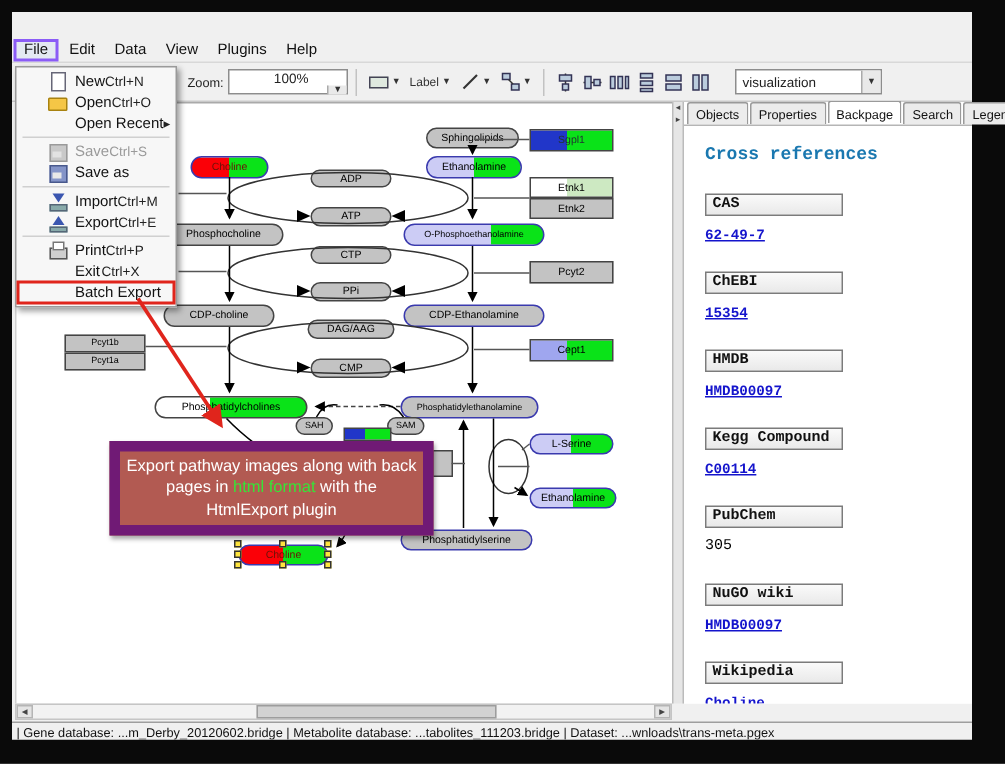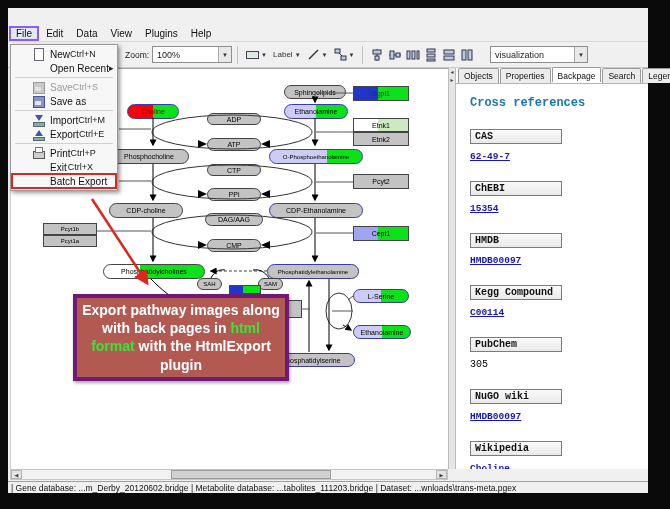--- a/index.html
+++ b/index.html
@@ -16,21 +16,21 @@
   #menubar{position:absolute;left:0;top:18px;width:640px;height:16px;background:#f0f0f0;
            display:flex;align-items:center;font-size:10px;color:#111;border-bottom:1px solid #d8d8d8;}
   .menu-item{padding:1px 6px;margin-left:1px;}
   .menu-item.active{border:2px solid #8b5cf6;background:#e3e9f2;padding:0 5px;}
   
   #toolbar{position:absolute;left:0;top:34px;width:640px;height:26px;background:#f0f0f0;
            border-bottom:1px solid #c9c9c9;display:flex;align-items:center;font-size:9px;color:#222;}
   #zoom-label{margin-left:117px;font-size:8.5px;}
   .combo{height:17px;background:#fff;border:1px solid #8d8d8d;display:flex;align-items:center;
          font-size:9px;padding-left:4px;position:relative;}
-  #zoom-combo{width:80px;margin-left:3px;}
+  #zoom-combo{width:80px;margin-left:3px;flex-direction:column;}
   .combo .caret{margin-left:auto;width:13px;height:100%;background:#e9e9e9;border-left:1px solid #aaa;
         display:flex;align-items:center;justify-content:center;font-size:6px;color:#333;}
   .tsep{width:1px;height:18px;background:#c2c2c2;margin:0 5px;}
   .toolbtn{height:20px;display:flex;align-items:center;padding:0 2px;margin:0 1px;color:#333;}
   .toolbtn .caret-s{font-size:6px;margin-left:2px;color:#333;}
   .glyph-box{width:13px;height:8px;border:1px solid #445;background:#dfe9df;}
   .glyph-line{width:13px;height:13px;}
   .alignbtn{width:18px;height:20px;display:flex;align-items:center;justify-content:center;}
   #vis-combo{position:absolute;left:482px;top:4px;width:98px;gap:24px;}
   
@@ -85,21 +85,21 @@
   .ico-print::before{content:"";position:absolute;left:1px;top:4px;width:10px;height:6px;background:#cfcfcf;border:1px solid #555;}
   .ico-print::after{content:"";position:absolute;left:3px;top:0;width:6px;height:4px;background:#fff;border:1px solid #777;}
   
   .pnode{position:absolute;display:flex;align-items:center;justify-content:center;
          background:#c3c3c3;border:1px solid #444;color:#000;white-space:nowrap;overflow:hidden;}
   .pnode.pill{border-radius:8px;}
   .pnode.generect{border-radius:0;}
   .handle{position:absolute;width:5px;height:5px;background:#ffe53e;border:1px solid #333;z-index:6;}
   
   #callout{position:absolute;left:62px;top:225px;width:216px;background:#b25a52;
-       border:4px solid #701a75;color:#fff;font-weight:bold;font-size:14px;line-height:1.3;
+       border:7px solid #701a75;color:#fff;font-weight:normal;font-size:11px;line-height:1.3;
        text-align:center;padding:3px 4px;z-index:8;box-shadow:1px 2px 3px rgba(0,0,0,.35);}
   svg{display:block;}
   #netsvg{position:absolute;left:0;top:0;z-index:1;}
   #annot-arrow{position:absolute;left:8px;top:8px;z-index:40;pointer-events:none;}
 </style>
 </head>
 <body>
 
 <div id="stage">
   <div id="win">
@@ -326,20 +326,25 @@
       <span>| Gene database: ...m_Derby_20120602.bridge | Metabolite database: ...tabolites_111203.bridge | Dataset: ...wnloads\trans-meta.pgex</span>
     </div>
 
     <div id="filemenu">
         <div class="fm-item">
           <span class="mi-ico ico-new"></span>
           <span class="fm-label">New</span>
           <span class="fm-short">Ctrl+N</span>
         </div>
         <div class="fm-item">
+          <span class="mi-ico ico-open"></span>
+          <span class="fm-label">Open</span>
+          <span class="fm-short">Ctrl+O</span>
+        </div>
+        <div class="fm-item">
           <span class="mi-ico"></span>
           <span class="fm-label">Open Recent</span>
           <span class="fm-short">▸</span>
         </div>
         <div class="fm-sep"></div>
         <div class="fm-item disabled">
           <span class="mi-ico ico-save"></span>
           <span class="fm-label">Save</span>
           <span class="fm-short">Ctrl+S</span>
         </div>

